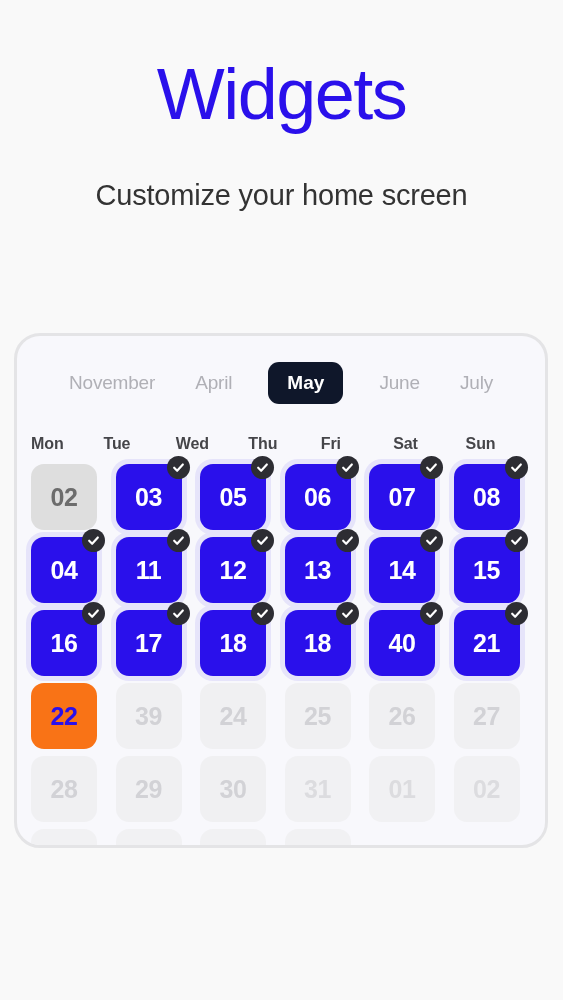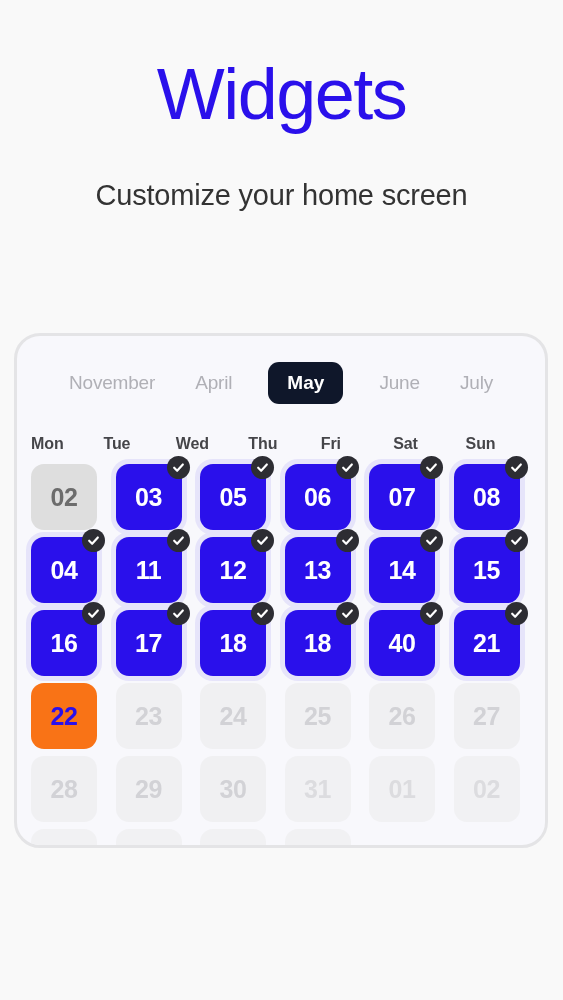--- a/index.html
+++ b/index.html
@@ -356,21 +356,21 @@
           <span class="check-badge">
             <svg viewBox="0 0 24 24" fill="none" stroke="#ffffff" stroke-width="4" stroke-linecap="round" stroke-linejoin="round">
               <polyline points="4,12.5 9.5,18 20,6.5"></polyline>
             </svg>
           </span>
         </div>
         <div class="day-cell today">
           <span>22</span>
         </div>
         <div class="day-cell muted">
-          <span>23</span>
+          <span>39</span>
         </div>
         <div class="day-cell muted">
           <span>24</span>
         </div>
         <div class="day-cell muted">
           <span>25</span>
         </div>
         <div class="day-cell muted">
           <span>26</span>
         </div>

